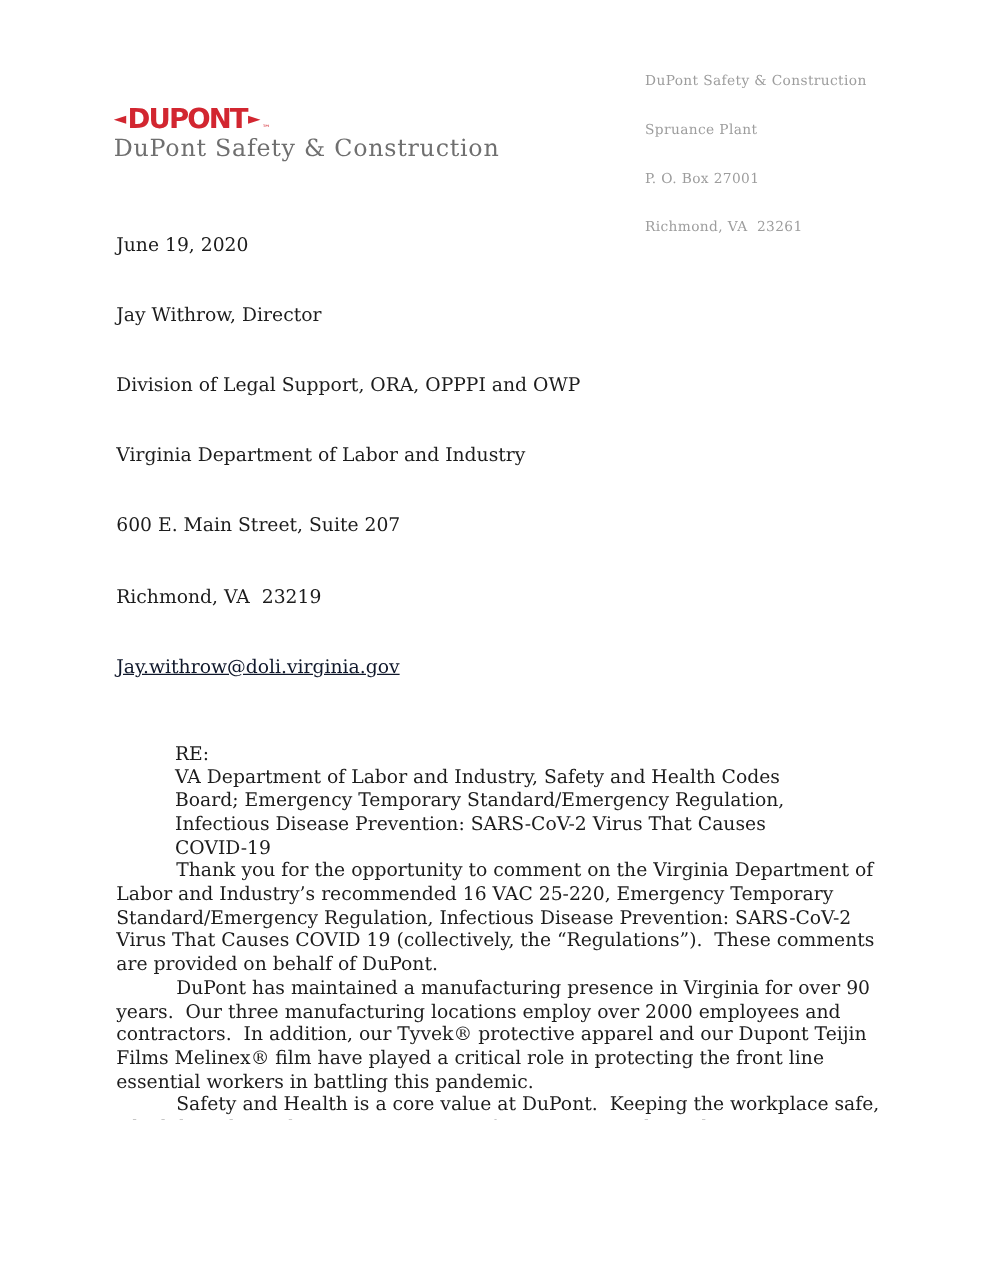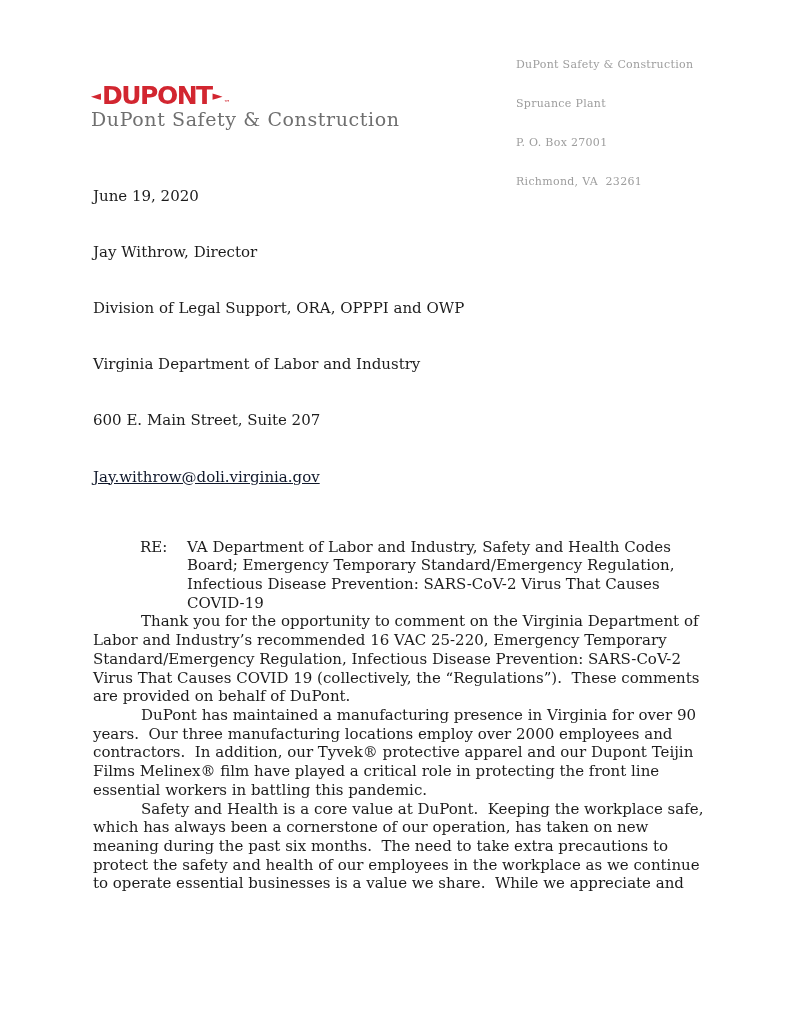--- a/index.html
+++ b/index.html
@@ -40,21 +40,21 @@
     font-family: "DejaVu Sans", sans-serif;
     height: 26px;
   }
   .logo .chev {
     font-size: 13px;
     line-height: 13px;
   }
   .logo .chev-left { margin-right: 1px; }
   .logo .chev-right { margin-left: 1px; }
   .logo .wordmark {
-    font-size: 25px;
+    font-size: 22px;
     font-weight: bold;
     letter-spacing: -1.5px;
     line-height: 25px;
   }
   .logo .tm {
     font-size: 7px;
     align-self: flex-end;
     margin-left: 1px;
     margin-bottom: 1px;
   }
@@ -88,20 +88,21 @@
   .recipient-block { margin-top: 23px; }
   .email-link {
     color: #0f172a;
     text-decoration: underline;
     cursor: pointer;
   }
   .re-block {
     display: flex;
     margin-top: 14px;
     margin-left: 47px;
+    flex-direction: column;
   }
   .re-label {
     width: 47px;
     flex: none;
     white-space: pre-wrap;
   }
   .re-text {
     width: 508px;
     white-space: pre-wrap;
   }
@@ -146,20 +147,21 @@
 
   <div class="letter-body">
 
     <p class="date-line">June 19, 2020</p>
 
     <div class="block recipient-block">
       <div>Jay Withrow, Director</div>
       <div>Division of Legal Support, ORA, OPPPI and OWP</div>
       <div>Virginia Department of Labor and Industry</div>
       <div>600 E. Main Street, Suite 207</div>
+      <div>Richmond, VA  23219</div>
       <div><a class="email-link">Jay.withrow@doli.virginia.gov</a></div>
     </div>
 
     <div class="re-block">
       <span class="re-label">RE:</span>
       <span class="re-text">VA Department of Labor and Industry, Safety and Health Codes Board; Emergency Temporary Standard/Emergency Regulation, Infectious Disease Prevention: SARS-CoV-2 Virus That Causes COVID-19</span>
     </div>
 
 
     <p class="para">Thank you for the opportunity to comment on the Virginia Department of Labor and Industry’s recommended 16 VAC 25-220, Emergency Temporary Standard/Emergency Regulation, Infectious Disease Prevention: SARS-CoV-2 Virus That Causes COVID 19 (collectively, the “Regulations”).  These comments are provided on behalf of DuPont.</p>

